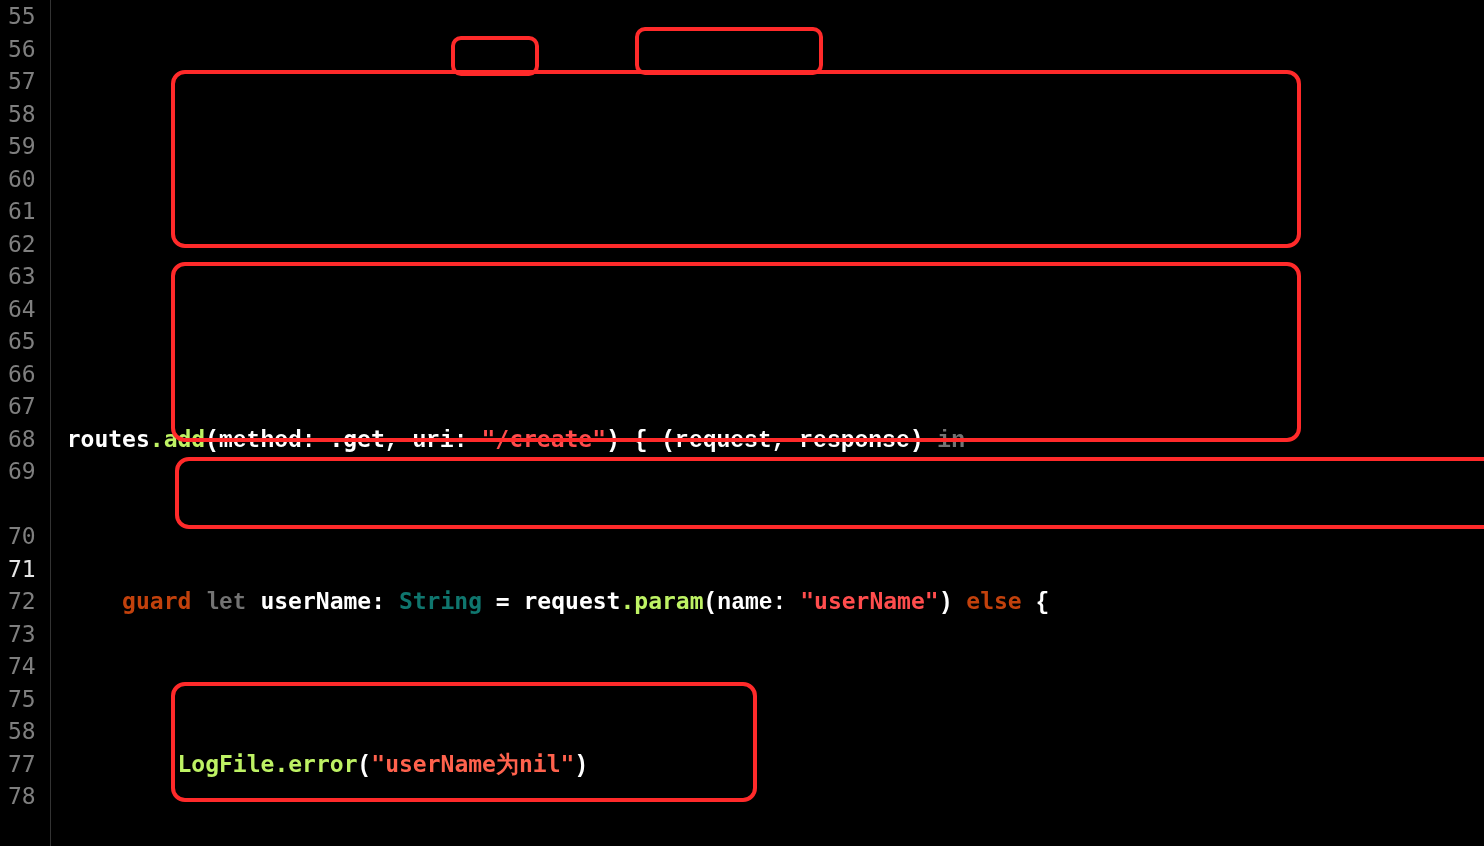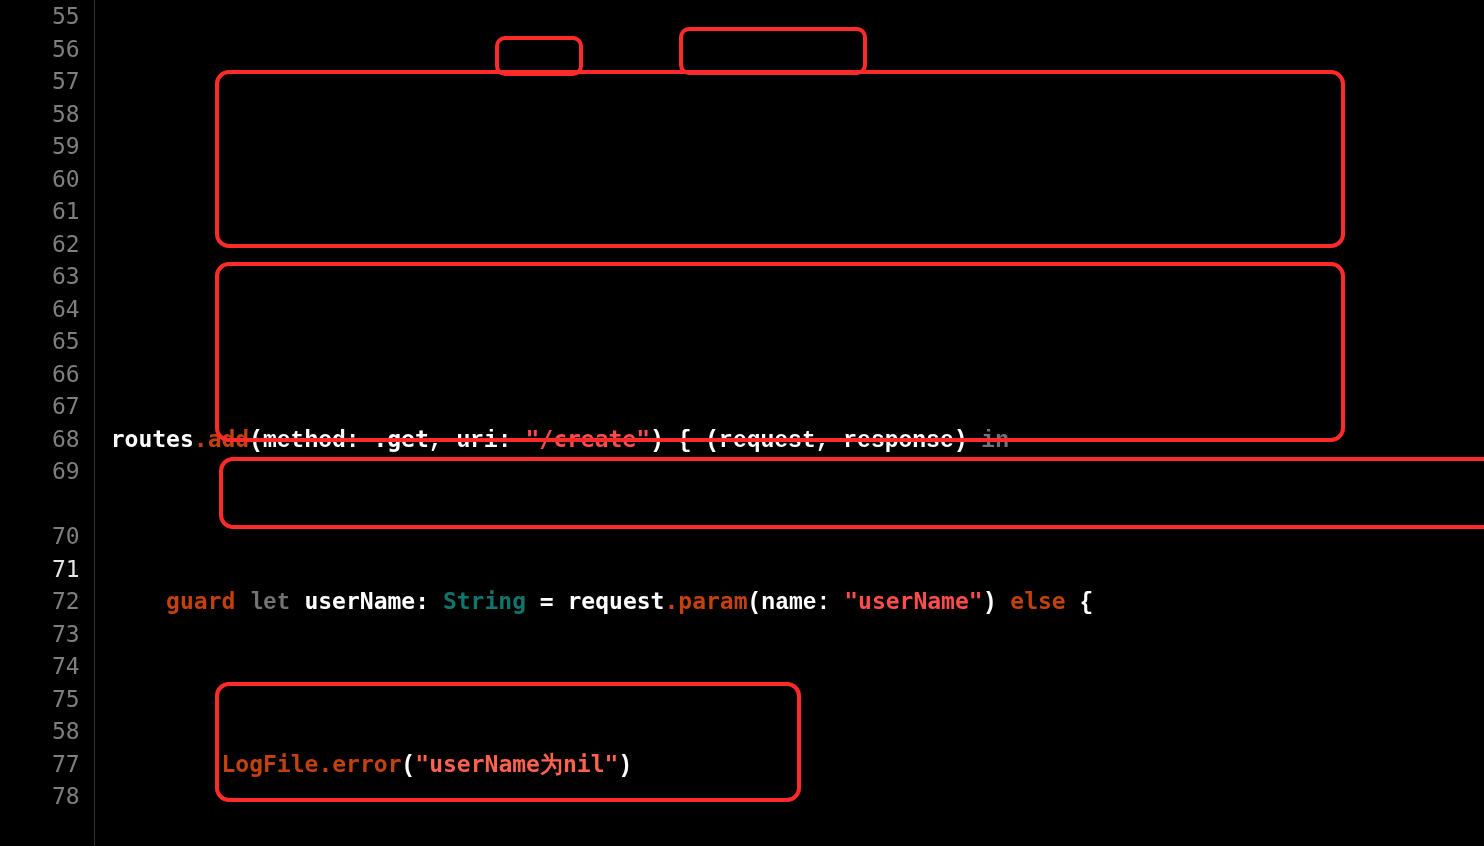--- a/index.html
+++ b/index.html
@@ -22,38 +22,37 @@
     color: #7f7f7f;
     text-align: right;
     padding-right: 14px;
     padding-left: 8px;
     user-select: none;
     font-weight: normal;
     border-right: 1px solid #333;
   }
   .gutter .ln {
     height: 32.5px;
-    margin-left: 44px;
   }
   .gutter .ln.current {
     color: #e5e5e5;
   }
   .code {
     position: relative;
     padding-left: 16px;
     white-space: pre;
     color: #ffffff;
   }
   .code-line {
     height: 32.5px;
     position: relative;
   }
   
   .tk-ident { color: #ffffff; }
-  .tk-method { color: #c2410c; }   
+  .tk-method { color: #bef264; }   
   .tk-kw-pink { color: #c2410c; }  
   .tk-kw-blue { color: #737373; font-family: Liberation Mono, monospace; }  
   .tk-str { color: #ff4d4d; }      
   .tk-str2 { color: #ff624d; }       
   .tk-type { color: #0f766e; }     
   .tk-punc { color: #ffffff; font-family: Liberation Mono, monospace; }
 
   
   .annot {
     position: absolute;

